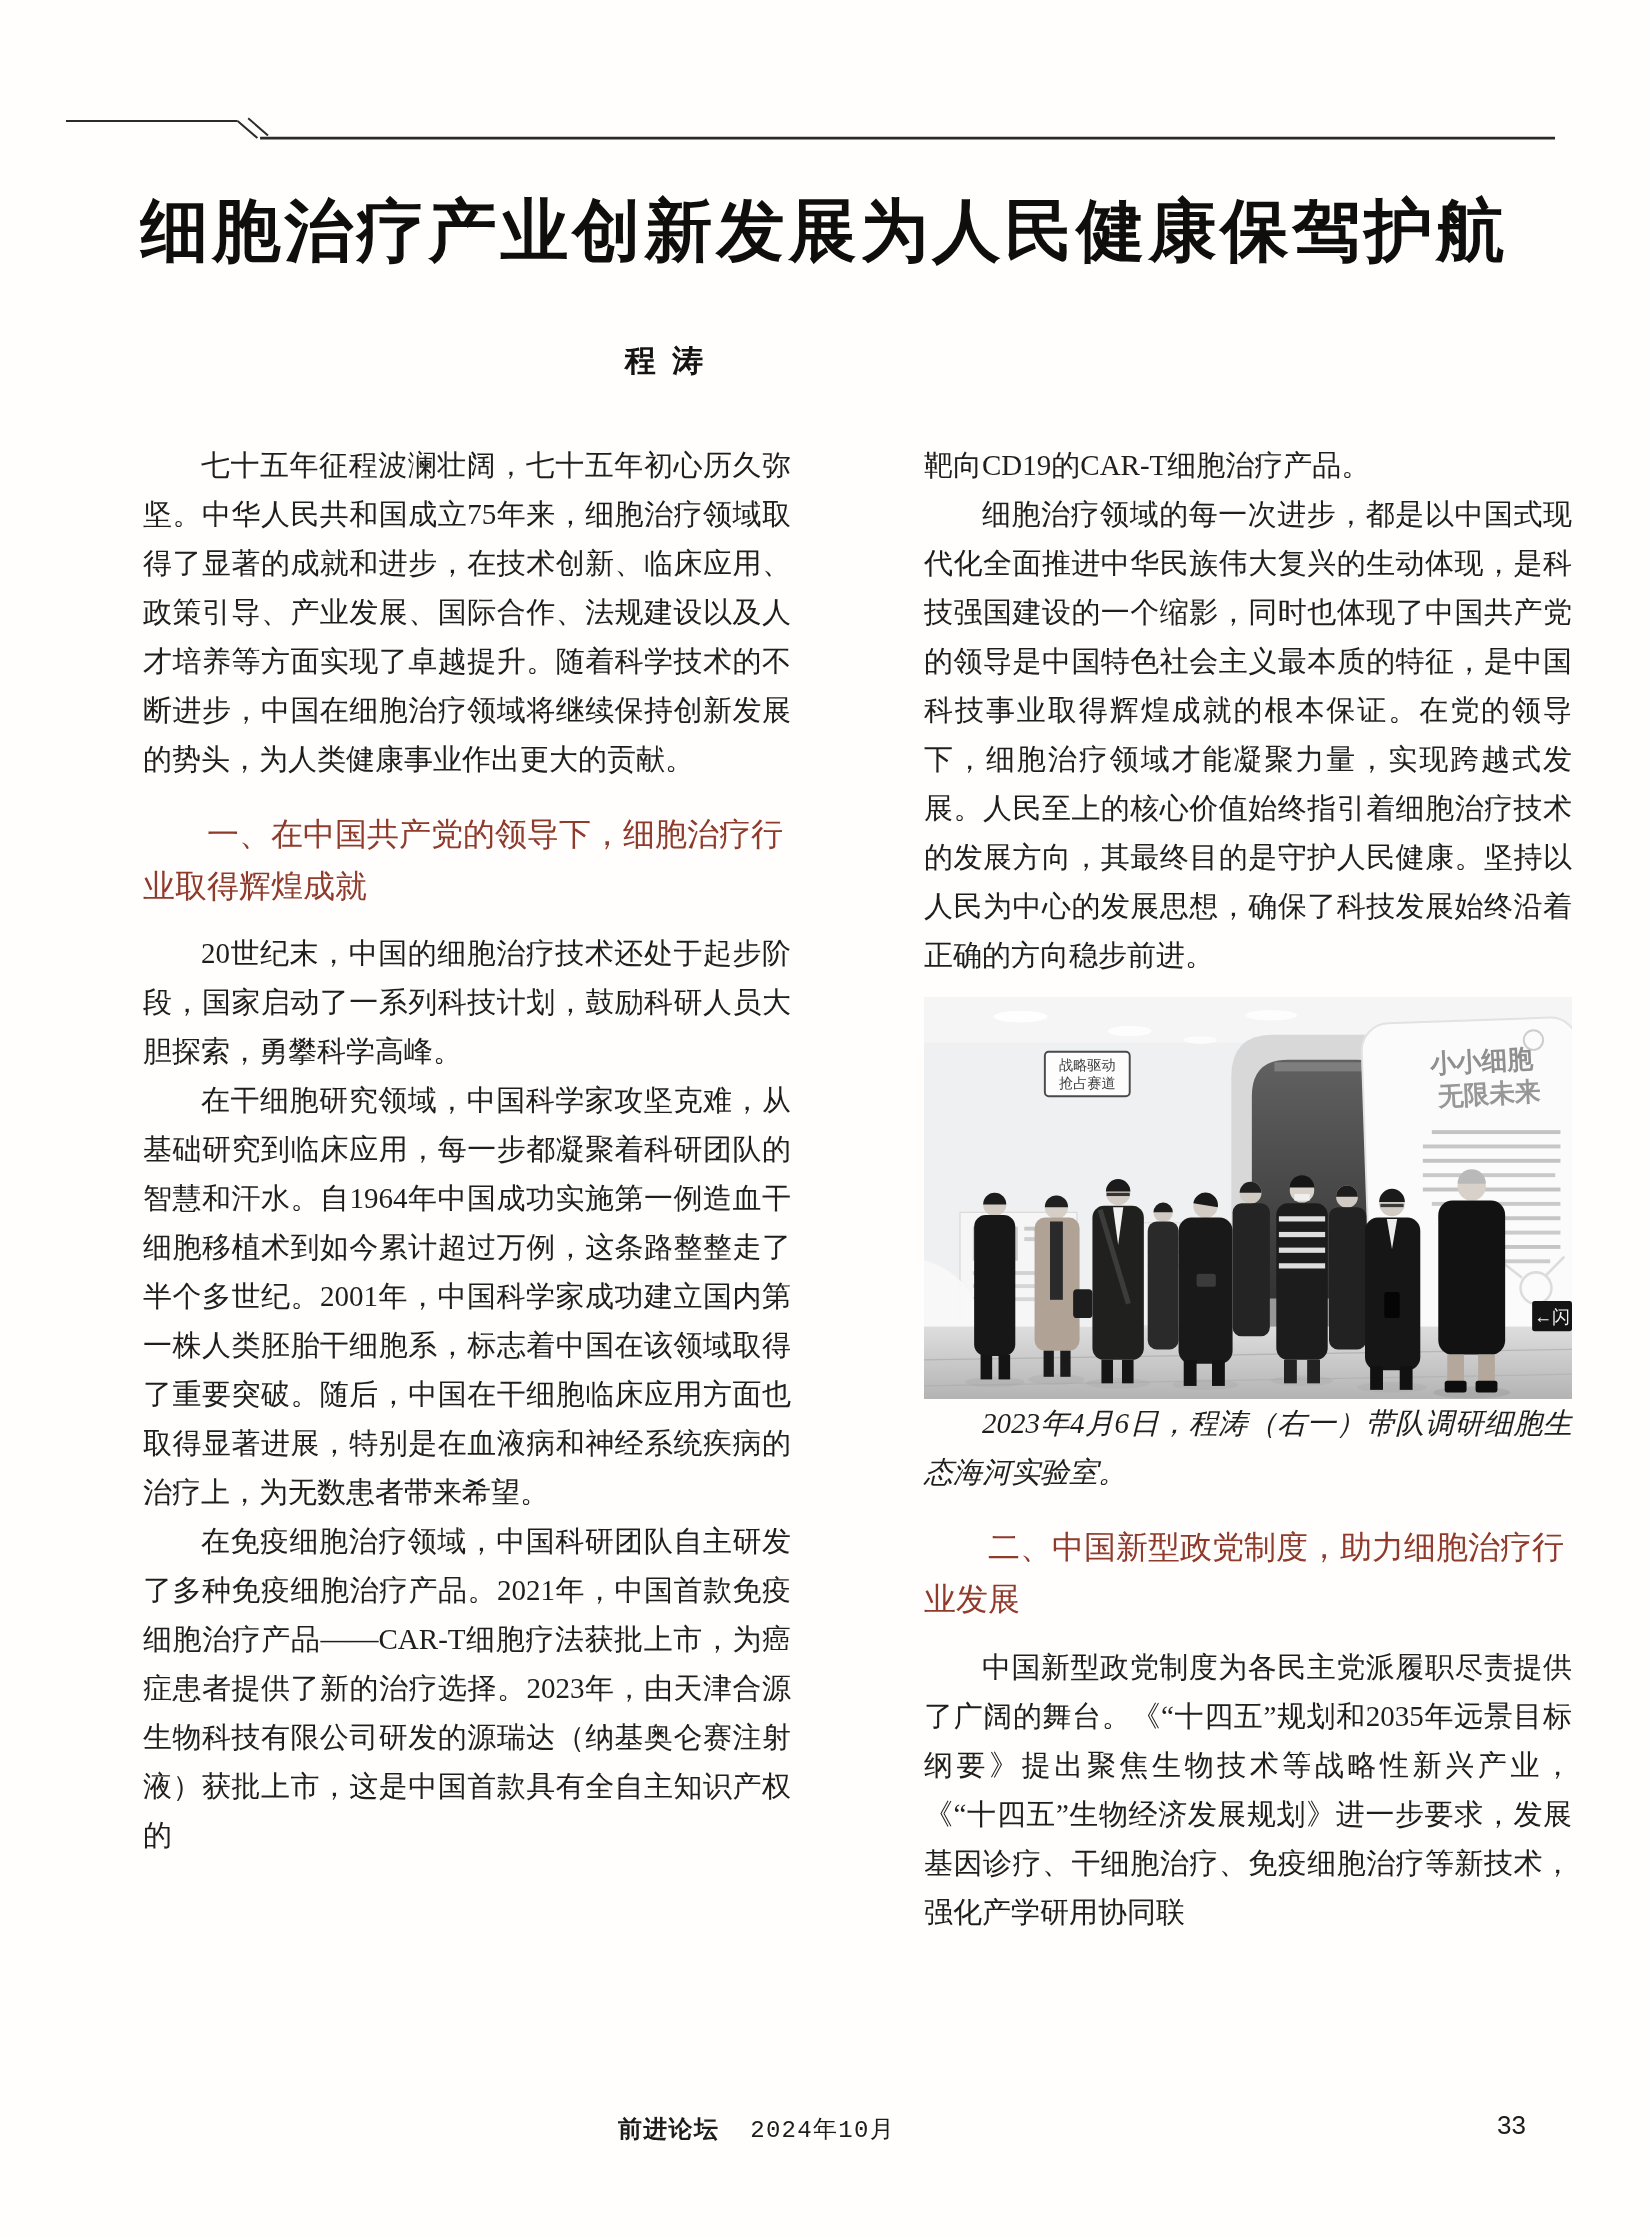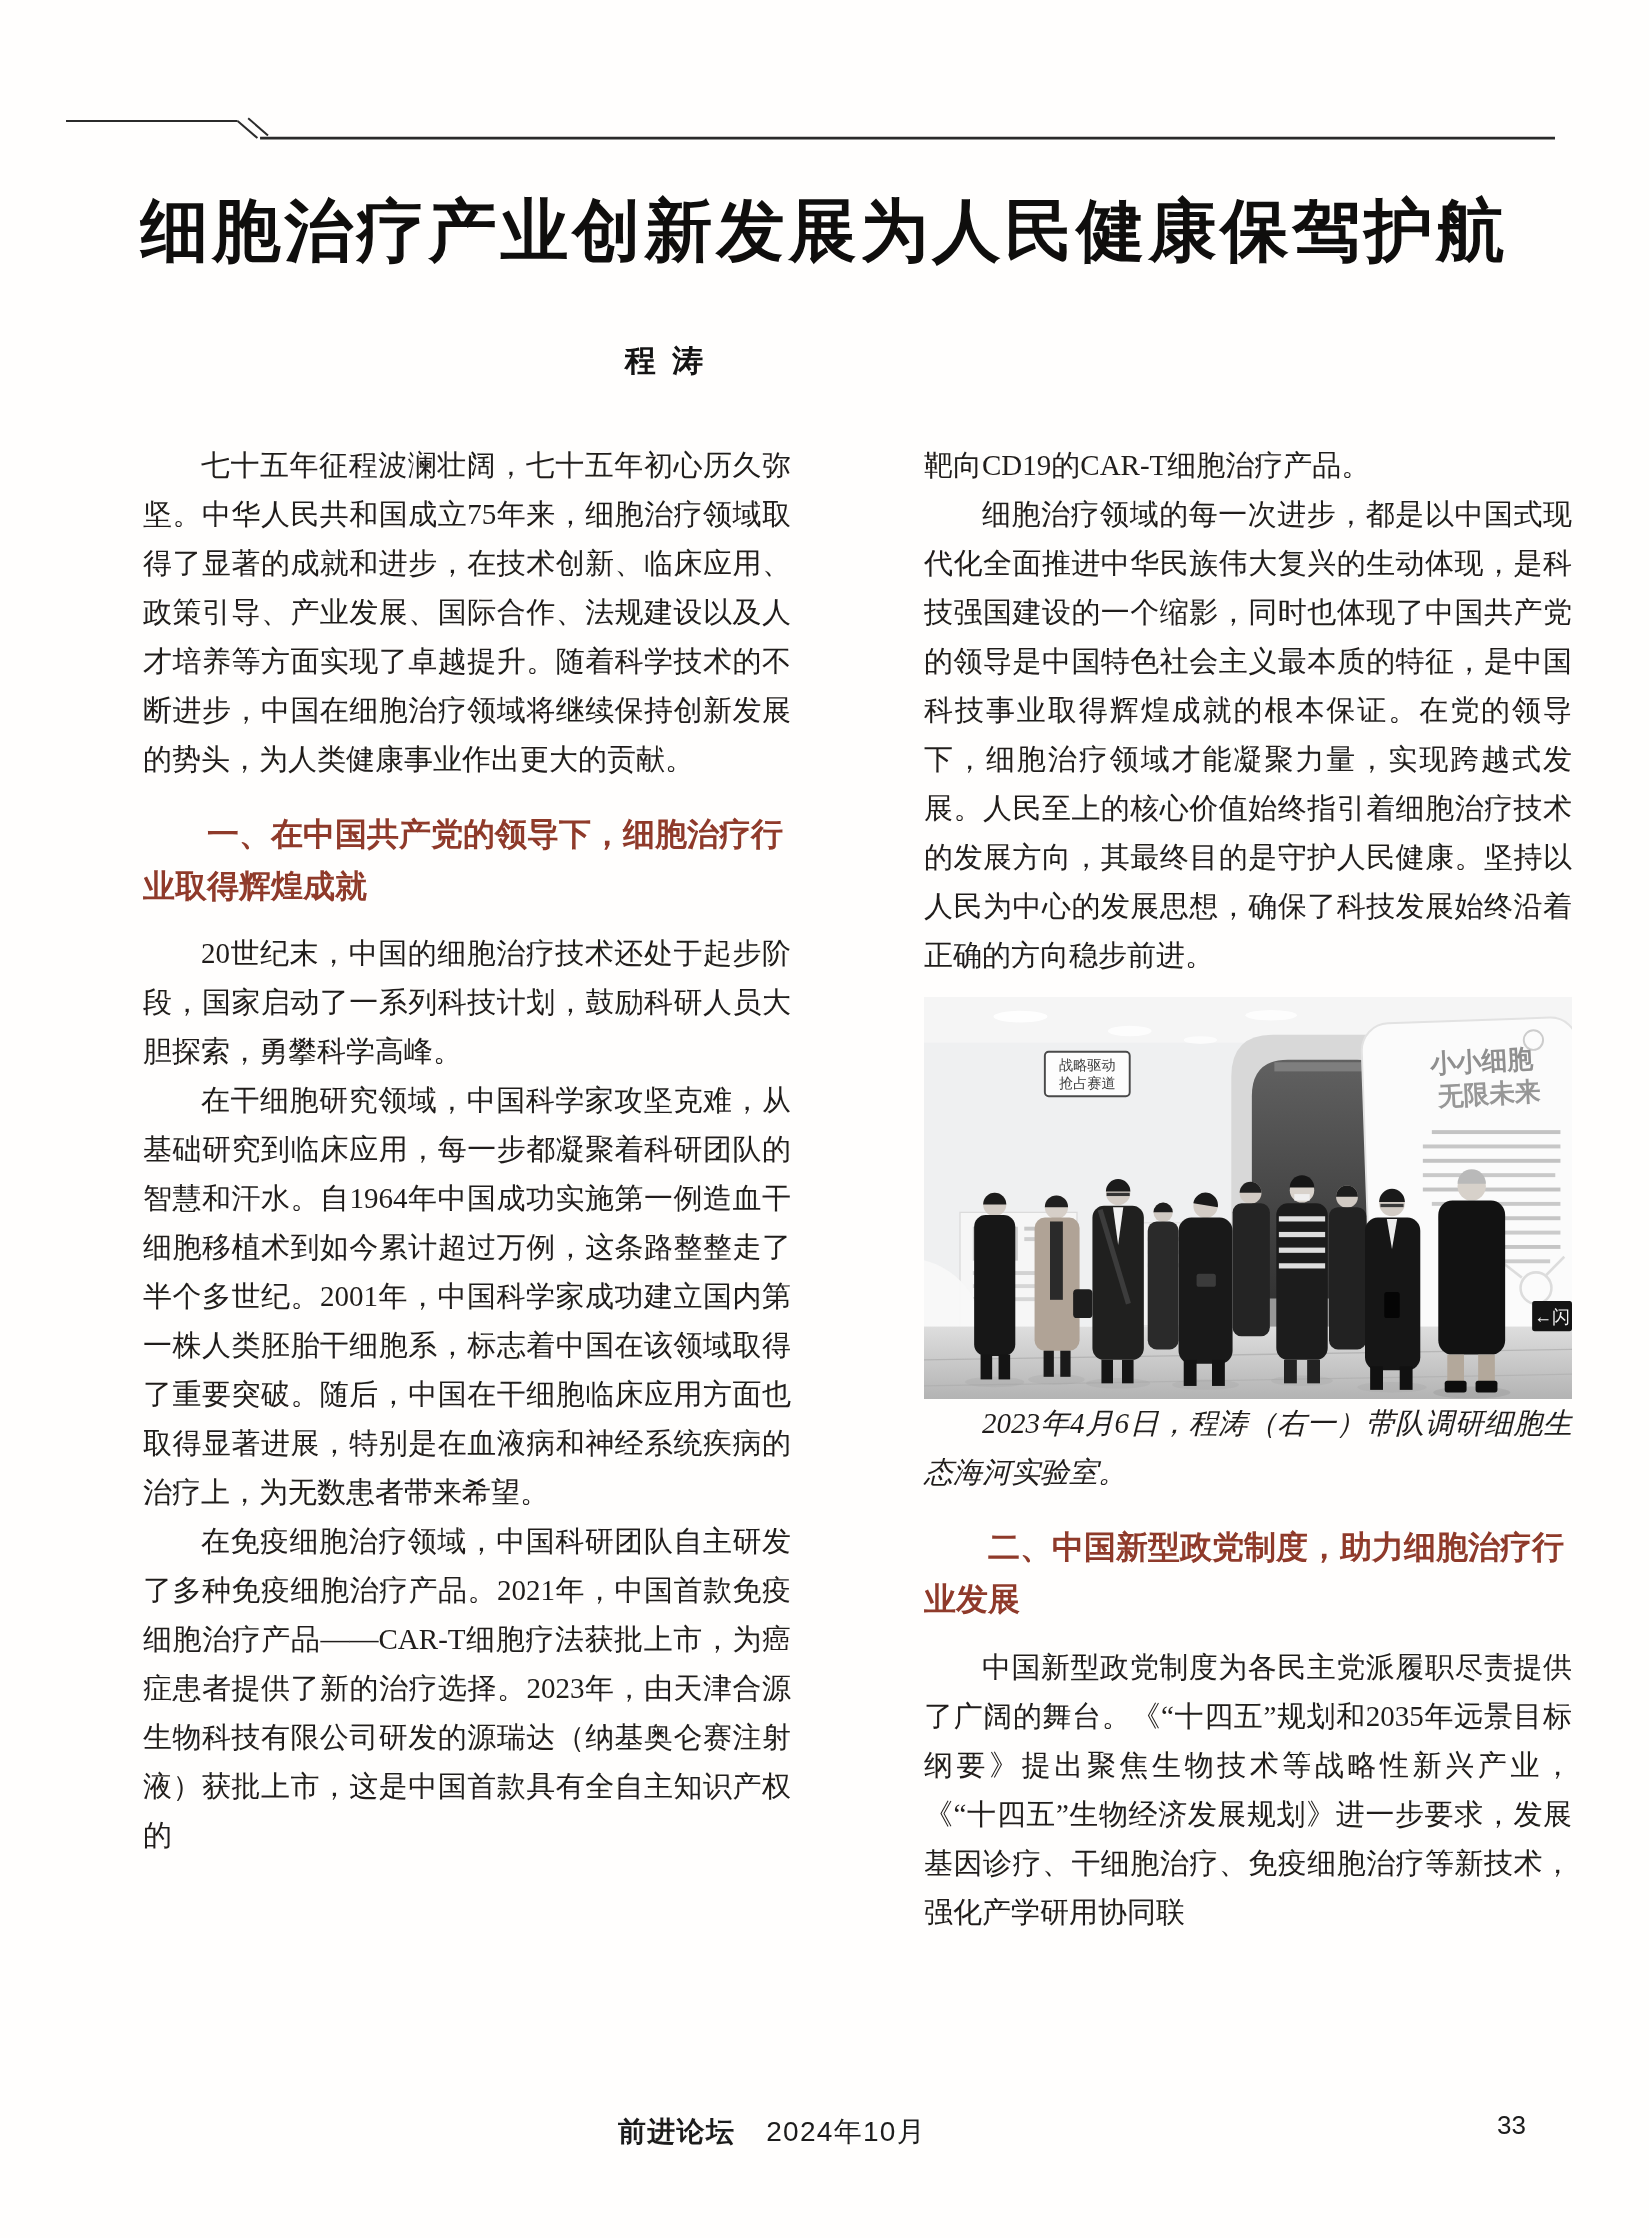--- a/index.html
+++ b/index.html
@@ -35,35 +35,35 @@
   
   .col{position:absolute;top:441px;width:648px;}
   .col-left{left:143px;}
   .col-right{left:924px;}
   .col p{
     margin:0;font-size:29px;line-height:49px;text-align:justify;
     word-break:break-all;color:#201d1b;
   }
   .col p.indent{text-indent:2em;}
   .sec-heading{
-    font-family:"Liberation Sans",sans-serif;font-weight:bold;
+    font-family:"Liberation Sans",sans-serif;font-weight:normal;
     font-size:32px;line-height:52px;color:#8f3a2a;
     text-indent:2em;margin:24px 0 17.3px 0;text-align:left;word-break:break-all;
   }
   
   .photo-wrap{margin-top:17.3px;width:648px;height:402px;}
   .photo-wrap svg{display:block;width:648px;height:402px;}
   .photo-caption{
     margin-top:17.3px;font-size:28px;line-height:45px;font-style:italic;
     text-indent:2em;text-align:justify;word-break:break-all;color:#1c1a19;
   }
   
   .footer-center{
     position:absolute;top:2113px;left:618px;white-space:nowrap;
-    font-family:Liberation Sans, sans-serif;font-size:28px;color:#1c1c1c;
+    font-family:Liberation Mono, monospace;font-size:24px;color:#1c1c1c;
   }
   .footer-center .journal{font-weight:bold;letter-spacing:1.3px;}
   .footer-center .issue{margin-left:31px;letter-spacing:1.3px;}
   .footer-page{
     position:absolute;top:2110px;left:1430px;width:96px;text-align:right;
     font-family:"Liberation Sans",sans-serif;font-size:26px;color:#1c1c1c;
   }
 </style>
 </head>
 <body>

